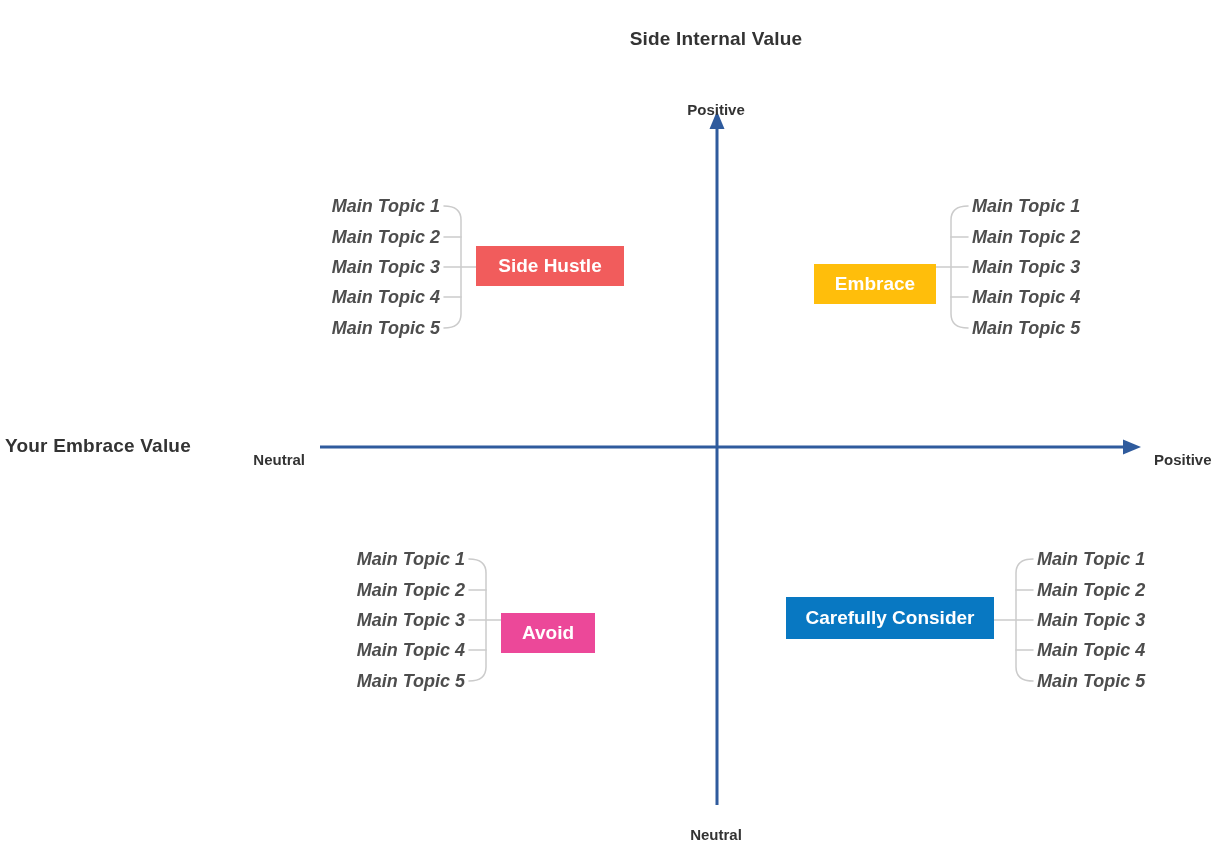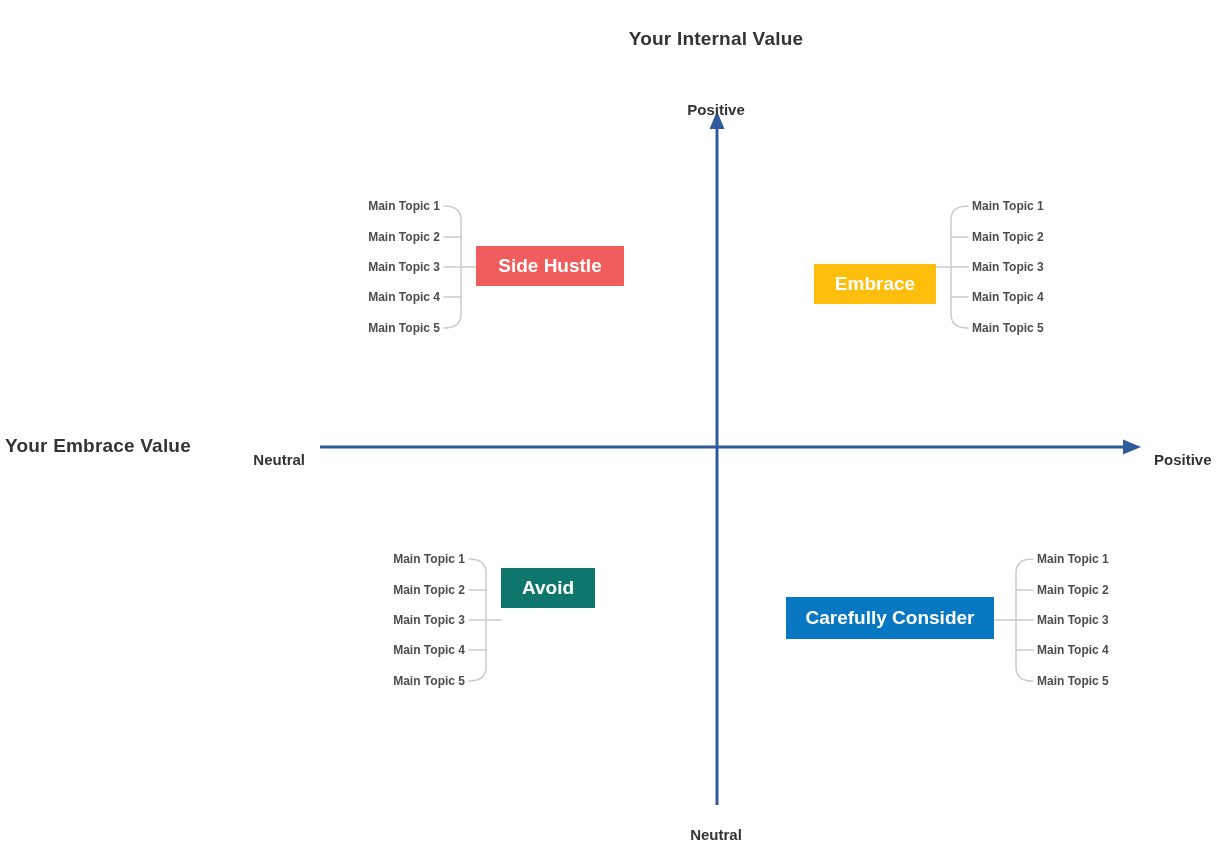--- a/index.html
+++ b/index.html
@@ -26,24 +26,25 @@
     font-weight: bold;
     color: #333333;
     white-space: nowrap;
     margin-top: 12px;
   }
   .topic {
     position: absolute;
     width: 110px;
     height: 20px;
     line-height: 20px;
-    font-size: 12px;
+    font-size: 18px;
     font-weight: bold;
     color: #4D4D4D;
     white-space: nowrap;
+    font-style: italic;
   }
   .topic.r { text-align: right; }
   .topic.l { text-align: left; }
   .qbox {
     position: absolute;
     display: flex;
     align-items: center;
     justify-content: center;
     color: #ffffff;
     font-size: 19px;
@@ -91,31 +92,31 @@
     <g>
       <line x1="717" y1="127" x2="717" y2="805" stroke-width="3" stroke="#2F5B9D"></line>
       <polygon points="717,111 709.5,129 724.5,129" fill="#2F5B9D"></polygon>
     </g>
     <g>
       <line x1="320" y1="447" x2="1125" y2="447" stroke-width="3" stroke="#2F5B9D"></line>
       <polygon points="1141,447 1123,439.5 1123,454.5" fill="#2F5B9D"></polygon>
     </g>
   </svg>
 
-  <div class="title" style="left:566px; top:28px; width:300px; text-align:center;">Your Internal Value</div>
+  <div class="title" style="left:566px; top:28px; width:300px; text-align:center;">Side Internal Value</div>
   <div class="title" style="left:5px; top:435px;">Your Embrace Value</div>
 
   <div class="axis-label" style="left:616px; top:89px; width:200px; text-align:center;">Positive</div>
   <div class="axis-label" style="left:616px; top:814px; width:200px; text-align:center;">Neutral</div>
   <div class="axis-label" style="left:185px; top:439px; width:120px; text-align:right;">Neutral</div>
   <div class="axis-label" style="left:1154px; top:439px;">Positive</div>
 
   <div class="qbox" style="left: 476px; top: 246px; width: 148px; height: 40px; background: rgb(241, 92, 92);">Side Hustle</div>
   <div class="qbox" style="left: 814px; top: 264px; width: 122px; height: 40px; background: rgb(255, 190, 11);">Embrace</div>
-  <div class="qbox" style="left: 501px; top: 568px; width: 94px; height: 40px; background: #0f766e;">Avoid</div>
+  <div class="qbox" style="left: 501px; top: 613px; width: 94px; height: 40px; background: #ec4899;">Avoid</div>
   <div class="qbox" style="left: 786px; top: 597px; width: 208px; height: 42px; background: rgb(8, 120, 194);">Carefully Consider</div>
 
   <div class="topic r" style="left:330px; top:196px;">Main Topic 1</div>
   <div class="topic r" style="left:330px; top:227px;">Main Topic 2</div>
   <div class="topic r" style="left:330px; top:257px;">Main Topic 3</div>
   <div class="topic r" style="left:330px; top:287px;">Main Topic 4</div>
   <div class="topic r" style="left:330px; top:318px;">Main Topic 5</div>
 
   <div class="topic l" style="left:972px; top:196px;">Main Topic 1</div>
   <div class="topic l" style="left:972px; top:227px;">Main Topic 2</div>

